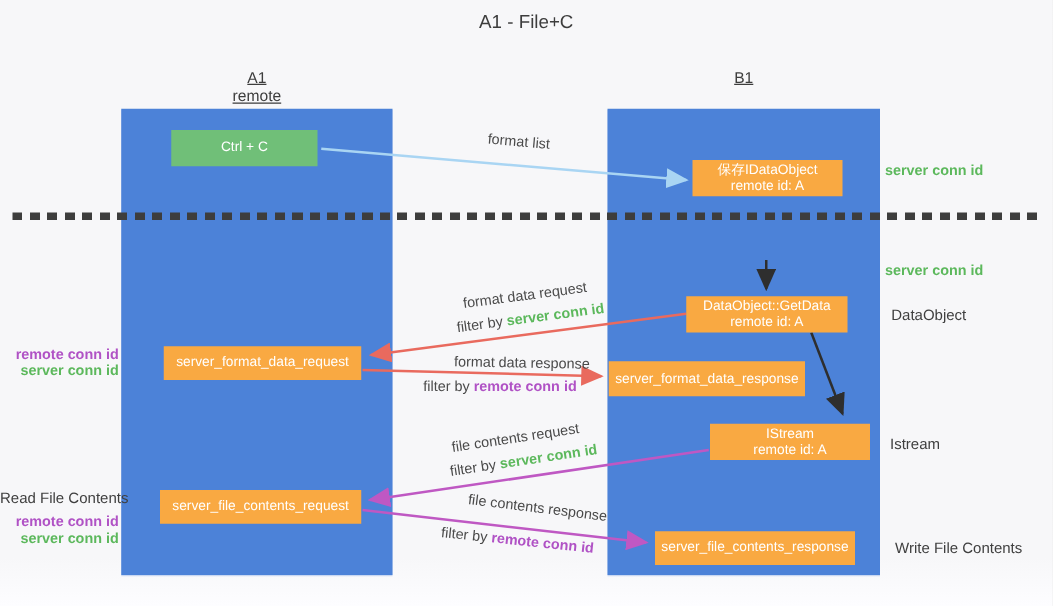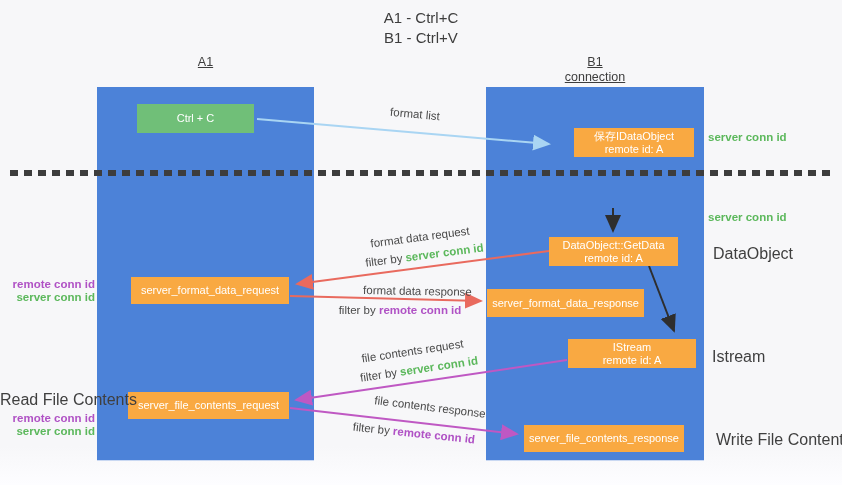--- a/index.html
+++ b/index.html
@@ -13,40 +13,39 @@
   .dashed{left:10px;top:170px;width:820px;height:6px;
           background:repeating-linear-gradient(90deg,#3d3d3d 0 8px,transparent 8px 14px);}
   .node{display:flex;flex-direction:column;align-items:center;justify-content:center;
         color:#fff;font-size:11px;line-height:13px;text-align:right;white-space:nowrap;}
   .green{background:#70bf78;}
   .orange{background:#f9a942;}
   .msg{font-size:11.5px;color:#4a4a4a;text-align:center;white-space:nowrap;}
   .conn-green{color:#5cb85c;font-weight:bold;}
   .conn-purple{color:#b052c5;font-weight:bold;}
   .side{font-size:11.5px;white-space:nowrap;}
-  .side-plain{font-size:16px;color:#3f3f3f;white-space:nowrap;}
+  .side-plain{font-size:12px;color:#3f3f3f;white-space:nowrap;}
   .left-align-block{left:0;width:95px;text-align:right;}
   svg{position:absolute;left:0;top:0;pointer-events:none;}
 </style>
 </head>
 <body>
 
 <div id="canvas">
 
   <div class="abs title">
-    <div>A1 - Ctrl+C</div>
-    <div>B1 - Ctrl+V</div>
+    <div>A1 - File+C</div>
   </div>
 
   <div class="abs col-header" style="left:97px;width:217px;">
     <div>A1</div>
+    <div>remote</div>
   </div>
   <div class="abs col-header" style="left:486px;width:218px;text-align:center;">
     <div>B1</div>
-    <div>connection</div>
   </div>
 
   <div class="abs lifeline" style="left:97px;width:217px;"></div>
   <div class="abs lifeline" style="left:486px;width:218px;"></div>
 
   <div class="abs dashed"></div>
 
   <svg width="842" height="485" viewBox="0 0 842 485">
     <defs>
       <marker id="ah-blue" markerWidth="9" markerHeight="8" refX="8" refY="4" orient="auto">
@@ -68,21 +67,21 @@
     <line x1="290" y1="296" x2="481" y2="301" stroke="#e96a5e" stroke-width="2" marker-end="url(#ah-red)"></line>
     <line x1="649" y1="266" x2="674" y2="331" stroke="#2e2e2e" stroke-width="2" marker-end="url(#ah-black)"></line>
     <line x1="567" y1="360" x2="296" y2="400" stroke="#bf58c3" stroke-width="2" marker-end="url(#ah-mag)"></line>
     <line x1="290" y1="408" x2="517" y2="434" stroke="#bf58c3" stroke-width="2" marker-end="url(#ah-mag)"></line>
   </svg>
 
   <div class="abs node green" style="left:137px;top:104px;width:117px;height:29px;">
     <span>Ctrl + C</span>
   </div>
 
-  <div class="abs node orange" style="left:554px;top:128px;width:120px;height:29px;margin-left:20px;">
+  <div class="abs node orange" style="left:554px;top:128px;width:120px;height:29px;">
     <span>保存IDataObject</span>
     <span>remote id: A</span>
   </div>
 
 
   <div class="abs node orange" style="left:549px;top:237px;width:129px;height:29px;">
     <span>DataObject::GetData</span>
     <span>remote id: A</span>
   </div>
 

